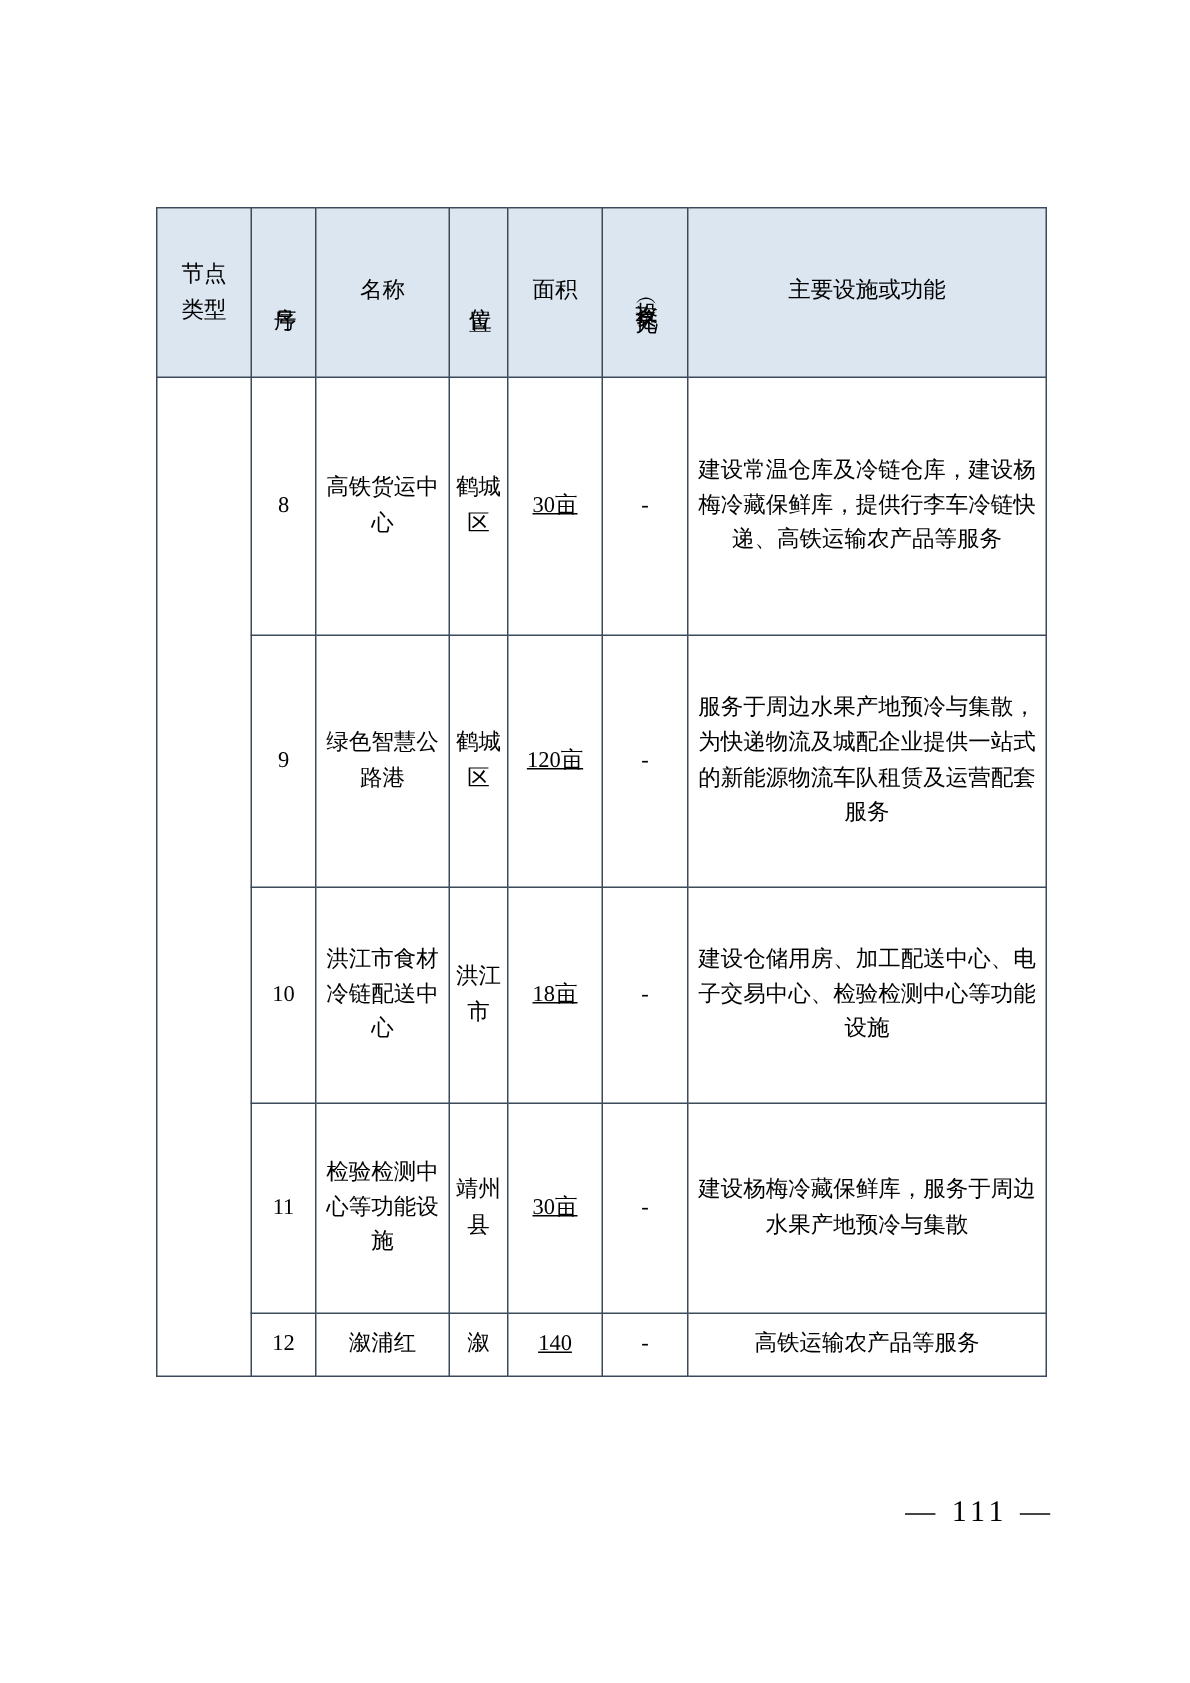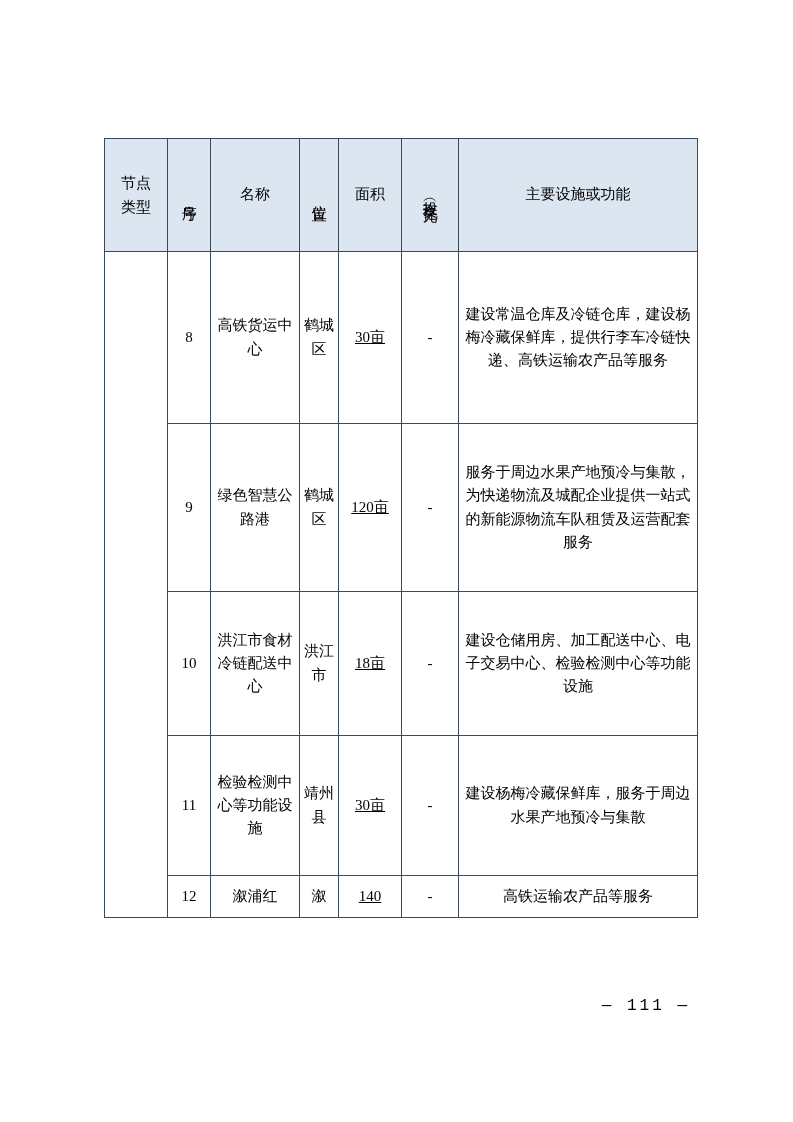--- a/index.html
+++ b/index.html
@@ -92,23 +92,24 @@
   .row-c { height: 144px; }
   .row-d { height: 140px; margin-left: 24px; }
   .row-e { height: 42px; }
 
   .page-number {
     position: absolute;
     left: 0;
     top: 997px;
     width: 690px;
     text-align: right;
-    font-size: 16px;
+    font-size: 20px;
     letter-spacing: 3px;
-    font-family: Liberation Mono, monospace;
+    font-family: Liberation Serif, serif;
+    padding-left: 13px;
   }
 </style>
 </head>
 <body>
 
 <div class="page">
 
   <table class="doc-table">
     <thead>
       <tr>

